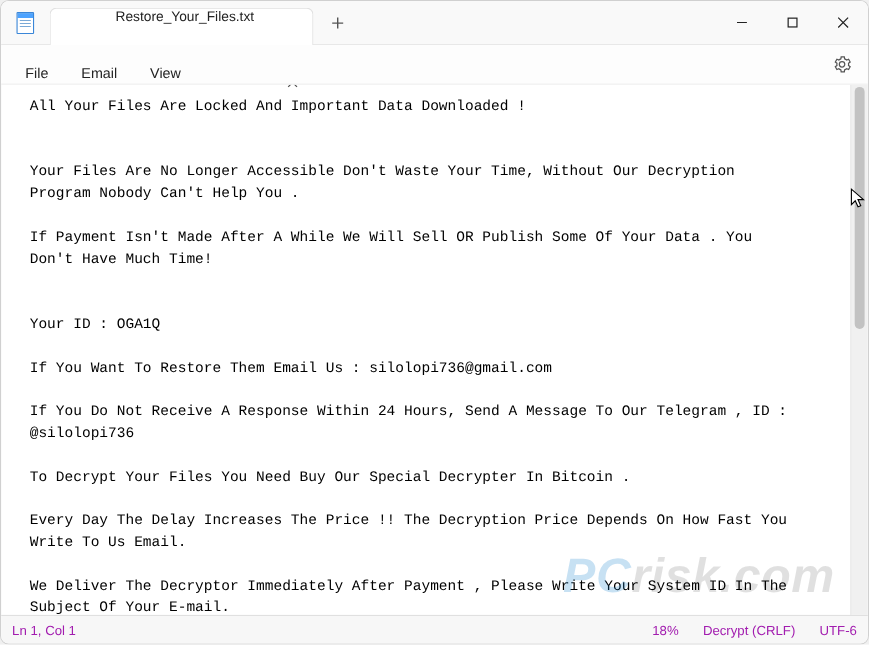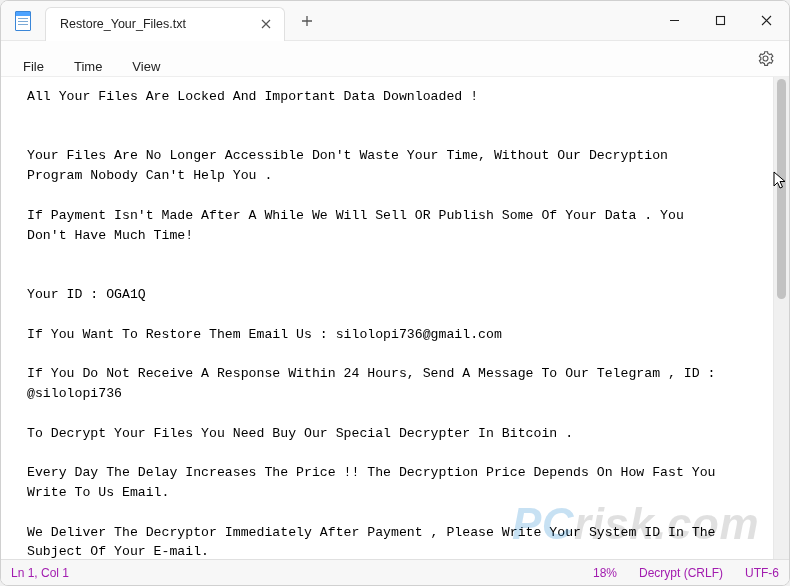--- a/index.html
+++ b/index.html
@@ -52,20 +52,21 @@
       background: #ffffff;
       border: 1px solid #e0e0e0;
       border-bottom: none;
       border-radius: 6px 6px 0 0;
       display: flex;
       align-items: center;
       gap: 48px;
       font-size: 12.5px;
       color: #222;
       min-width: 240px;
+      flex-direction: column;
     }
     .tab-close {
       width: 20px; height: 20px;
       display: flex; align-items: center; justify-content: center;
       font-size: 13px; color: #555;
       cursor: pointer;
       margin-left: auto;
     }
     .new-tab {
       width: 32px; height: 32px;
@@ -210,21 +211,21 @@
       <div class="win-btn close">
         <svg width="11" height="11" viewBox="0 0 11 11">
             <path d="M1 1 L10 10 M10 1 L1 10" stroke="#222" stroke-width="1.1" fill="none"></path>
           </svg>
       </div>
     </div>
   </div>
 
   <div class="menubar">
     <div class="menu-item">File</div>
-    <div class="menu-item">Time</div>
+    <div class="menu-item">Email</div>
     <div class="menu-item">View</div>
     <div class="settings-btn">
       <span>
         <svg width="17" height="17" viewBox="0 0 24 24">
             <path fill="none" stroke="#555" stroke-width="1.6" d="M12 8.5a3.5 3.5 0 1 0 0 7 3.5 3.5 0 0 0 0-7zm8.4 3.5c0 .5-.04 1-.12 1.5l2.1 1.6-2 3.5-2.5-1a8.3 8.3 0 0 1-2.6 1.5l-.4 2.6h-4l-.4-2.6a8.3 8.3 0 0 1-2.6-1.5l-2.5 1-2-3.5 2.1-1.6a8.5 8.5 0 0 1 0-3L3.4 9 5.4 5.5l2.5 1A8.3 8.3 0 0 1 10.5 5l.4-2.6h4l.4 2.6a8.3 8.3 0 0 1 2.6 1.5l2.5-1 2 3.5-2.1 1.6c.08.5.12 1 .12 1.5z"></path>
           </svg>
       </span>
     </div>
   </div>
 

